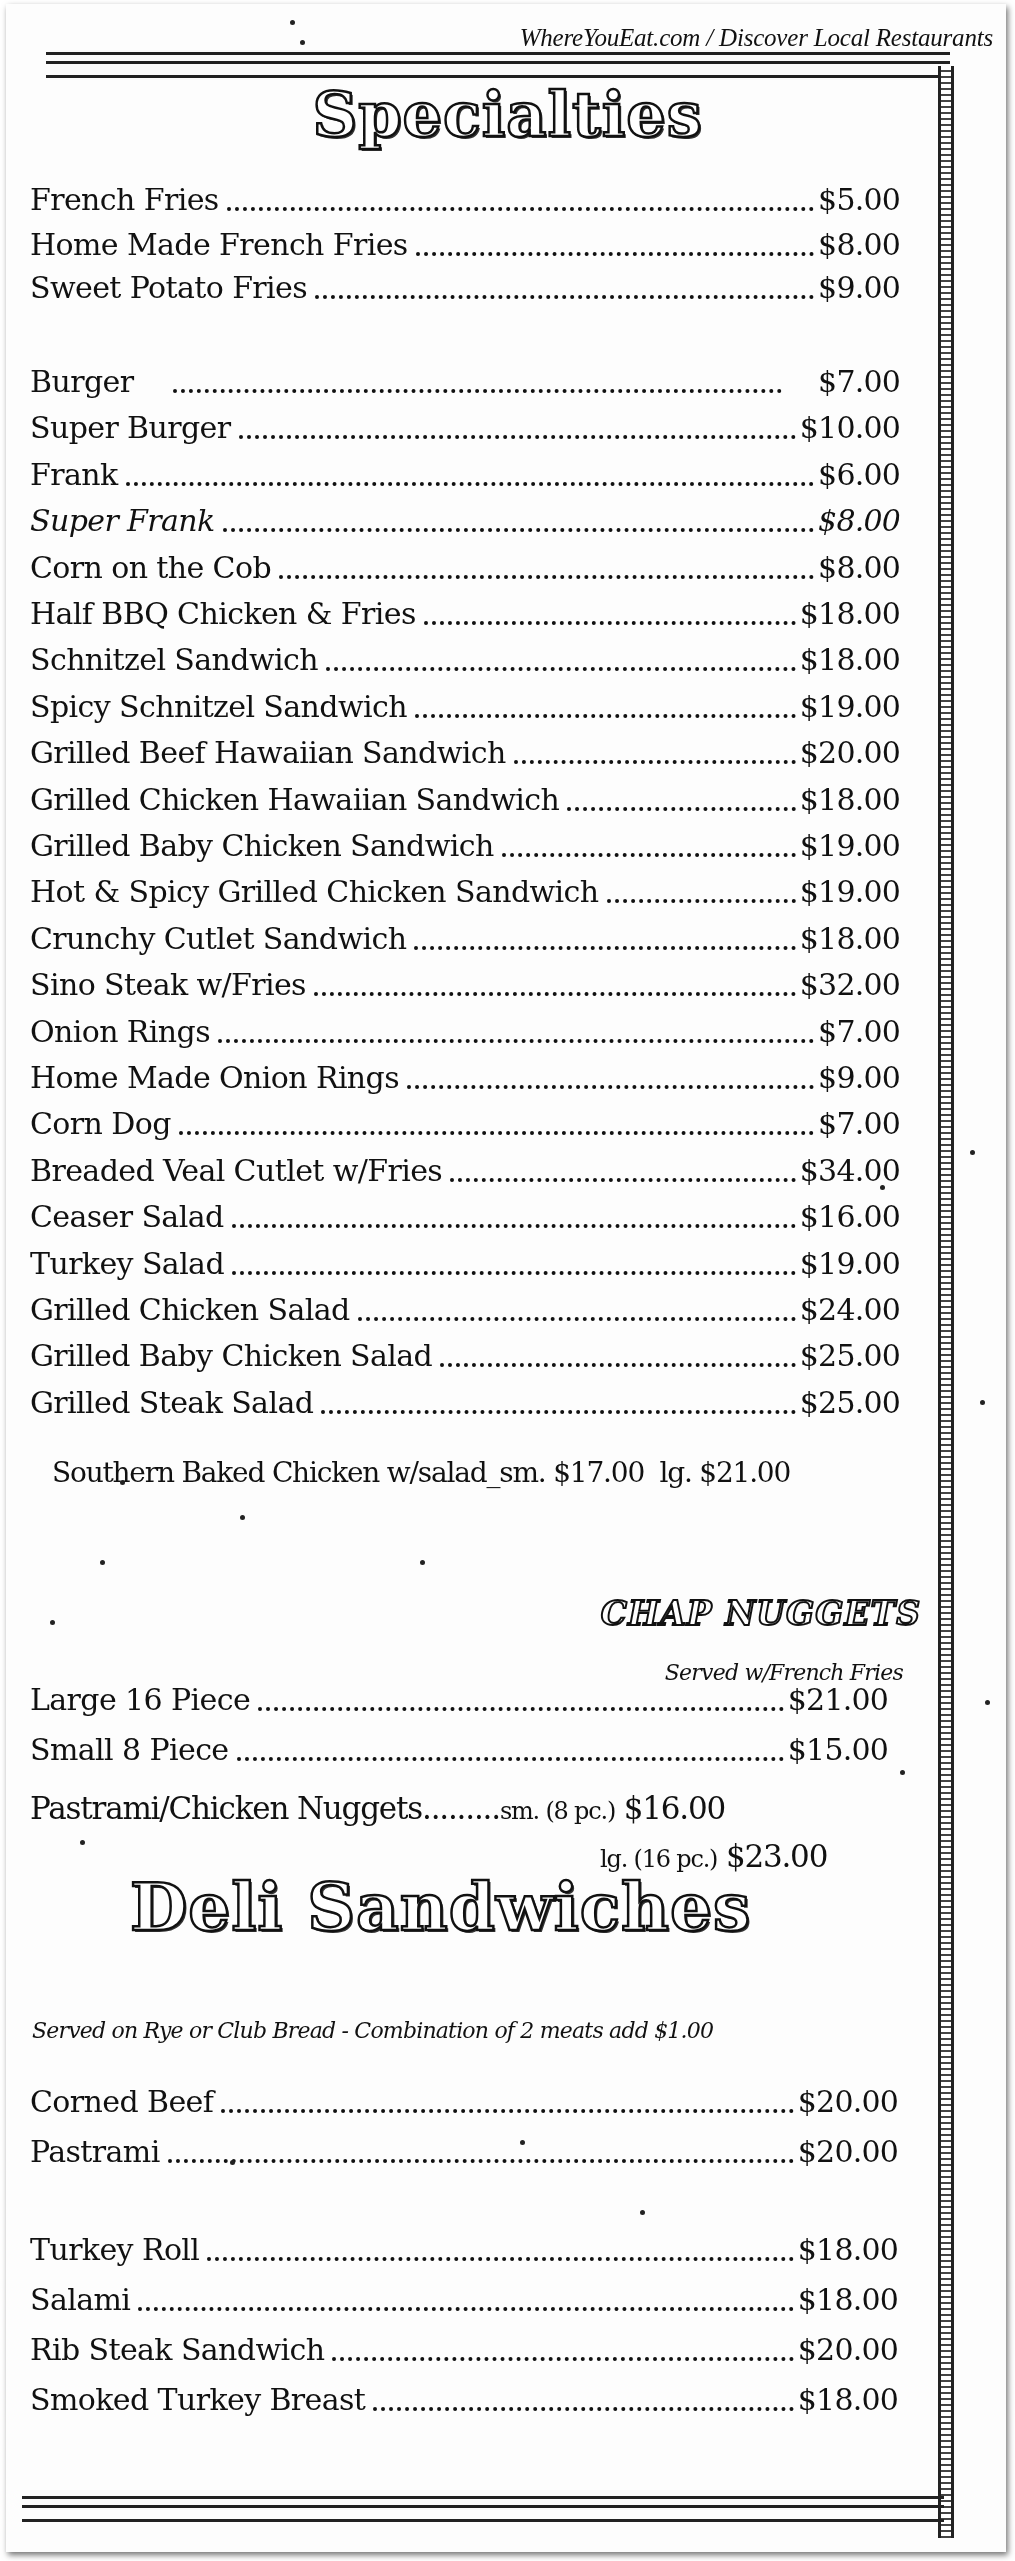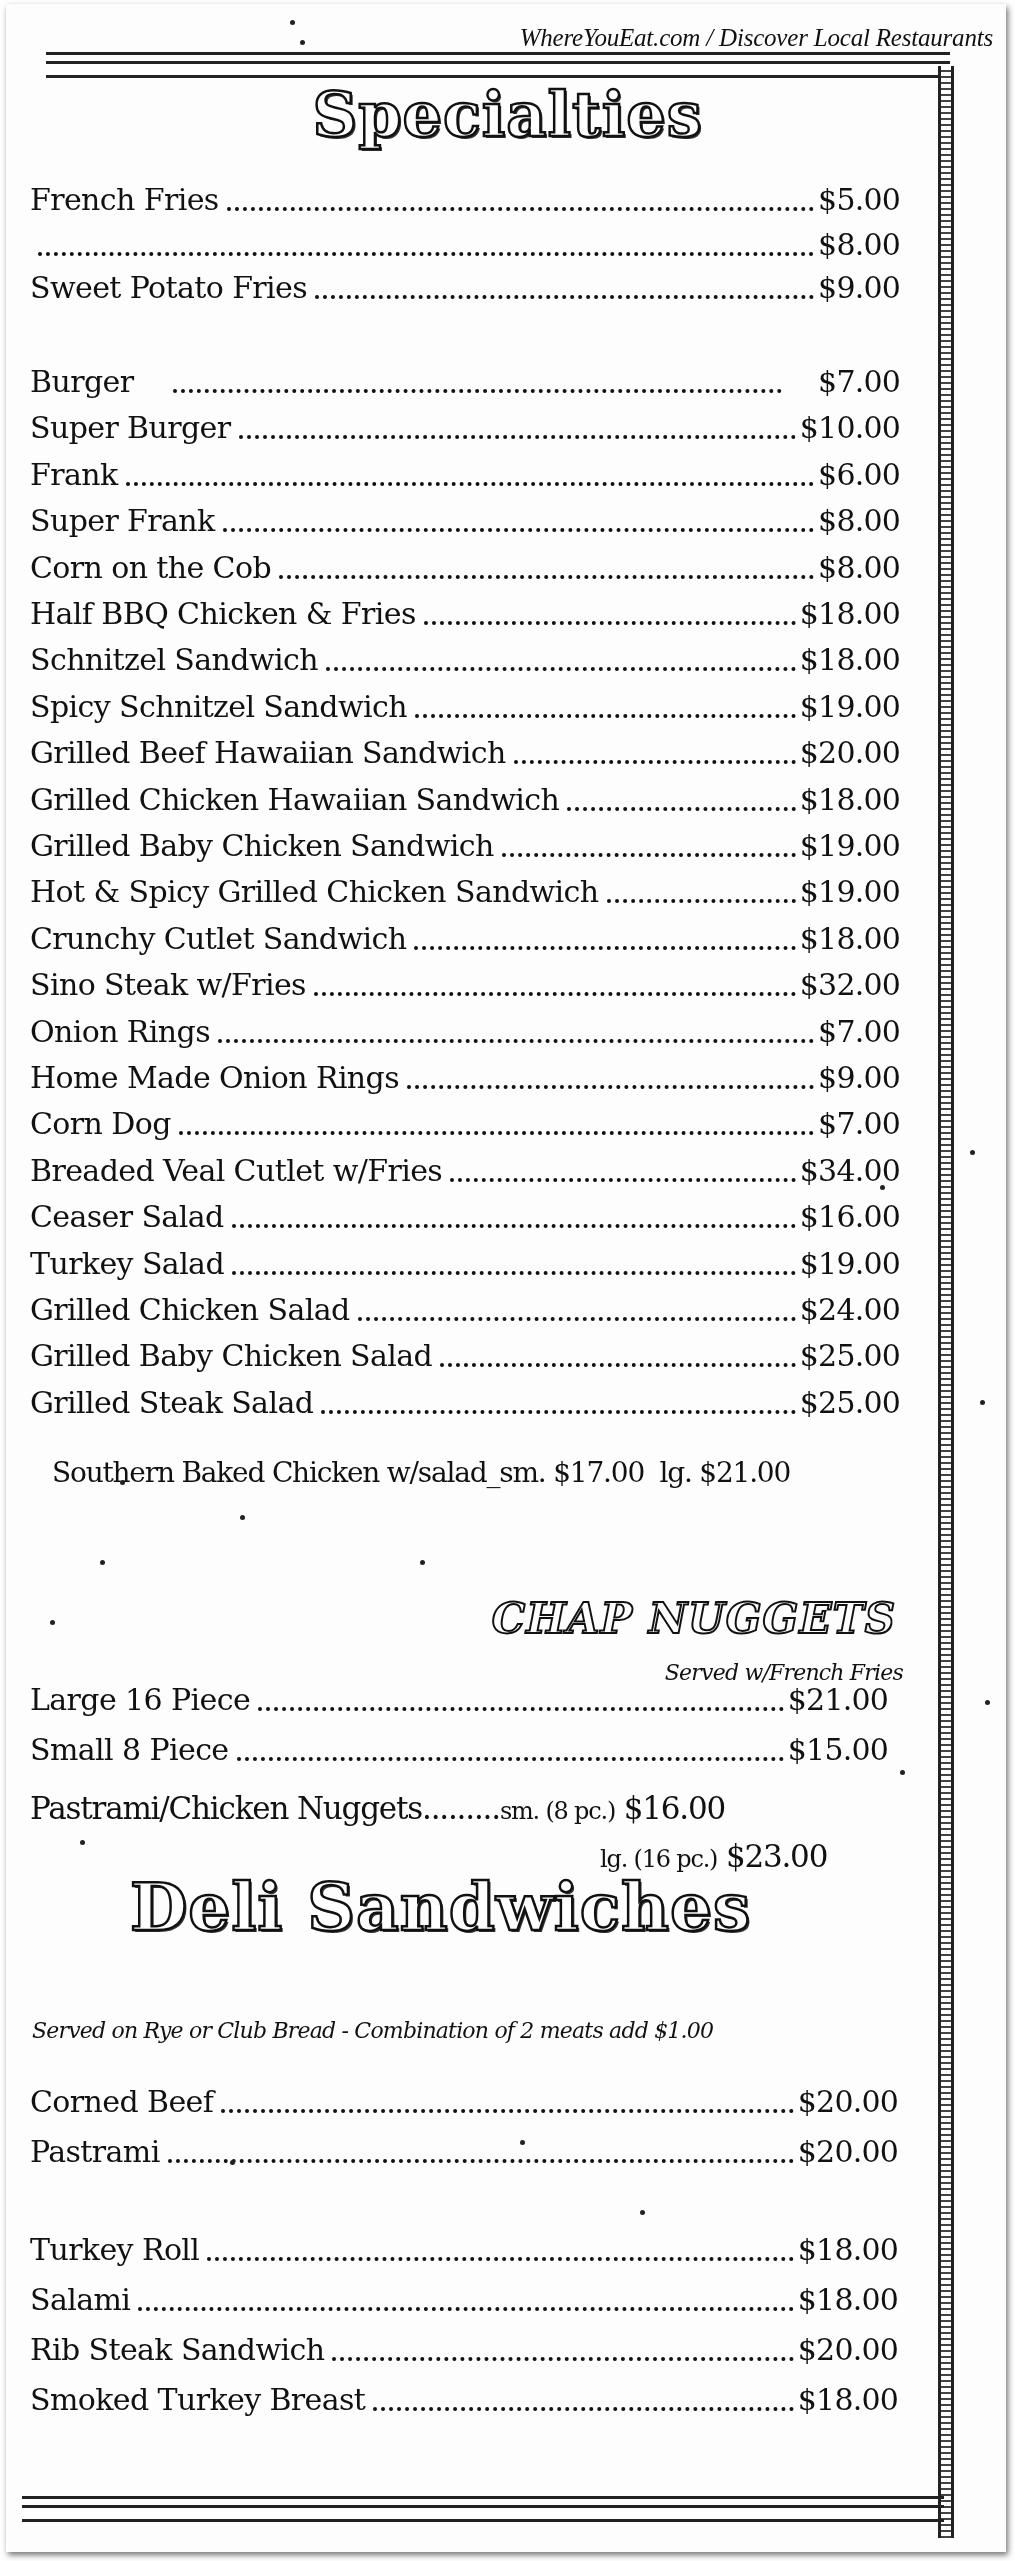--- a/index.html
+++ b/index.html
@@ -12,21 +12,21 @@
   .border-bottom{position:absolute;left:22px;top:2496px;width:922px;height:20px;border-top:3px solid #222;border-bottom:3px solid #222;}
   .border-bottom:after{content:"";position:absolute;left:0;right:0;top:6px;height:3px;background:#222;}
   .heading-fancy{position:absolute;font-family:"DejaVu Serif",serif;font-weight:bold;color:#fff;-webkit-text-stroke:2.5px #111;text-shadow:2px 2px 0 #333;letter-spacing:1px;white-space:nowrap;}
   .h-spec{left:0;width:1015px;text-align:center;top:78px;font-size:62px;}
   .h-deli{left:130px;top:1868px;font-size:66px;}
   .row{position:absolute;left:30px;width:870px;height:40px;display:flex;align-items:flex-end;font-family:"DejaVu Serif",serif;font-size:30px;line-height:40px;white-space:nowrap;}
   .row .name{flex:0 0 auto;letter-spacing:-.6px;}
   .row .dots{flex:1 1 auto;border-bottom:4px dotted #111;margin:0 4px 9px 8px;height:0;}
   .row .price{flex:0 0 auto;letter-spacing:-.8px;}
   .sub{position:absolute;font-family:"DejaVu Serif",serif;font-size:28px;letter-spacing:-1.2px;white-space:nowrap;}
-  .nug-title{position:absolute;right:119px;top:1594px;font-family:"DejaVu Serif",serif;font-weight:bold;font-style:italic;font-size:42px;color:#fff;-webkit-text-stroke:2px #111;letter-spacing:1px;white-space:nowrap;}
+  .nug-title{position:absolute;right:94px;top:1594px;font-family:"DejaVu Serif",serif;font-weight:bold;font-style:italic;font-size:33px;color:#fff;-webkit-text-stroke:2px #111;letter-spacing:1px;white-space:nowrap;}
   .note{position:absolute;font-family:"DejaVu Serif",serif;font-style:italic;font-size:22px;letter-spacing:-.8px;white-space:nowrap;}
   .speck{position:absolute;width:5px;height:5px;border-radius:50%;background:#222;}
 </style>
 </head>
 <body>
 
 <div class="page"></div>
 
 <div class="watermark">WhereYouEat.com / Discover Local Restaurants</div>
 
@@ -36,20 +36,21 @@
 
 <div class="heading-fancy h-spec">Specialties</div>
 
 <div id="spec-rows">
     <div class="row" style="top: 180px; width: 870px;">
       <span class="name">French Fries</span>
       <span class="dots"></span>
       <span class="price">$5.00</span>
     </div>
     <div class="row" style="top: 225px; width: 870px;">
+      <span class="name">Home Made French Fries</span>
       <span class="dots"></span>
       <span class="price">$8.00</span>
     </div>
     <div class="row" style="top: 268px; width: 870px;">
       <span class="name">Sweet Potato Fries</span>
       <span class="dots"></span>
       <span class="price">$9.00</span>
     </div>
     <div class="row" style="top: 362px; width: 870px; gap: 32px;">
       <span class="name">Burger</span>
@@ -59,21 +60,21 @@
     <div class="row" style="top: 408.4px; width: 870px;">
       <span class="name">Super Burger</span>
       <span class="dots"></span>
       <span class="price">$10.00</span>
     </div>
     <div class="row" style="top: 454.8px; width: 870px;">
       <span class="name">Frank</span>
       <span class="dots"></span>
       <span class="price">$6.00</span>
     </div>
-    <div class="row" style="top: 501.2px; width: 870px;">
+    <div class="row" style="top: 501.2px; width: 870px; font-style: italic;">
       <span class="name">Super Frank</span>
       <span class="dots"></span>
       <span class="price">$8.00</span>
     </div>
     <div class="row" style="top: 547.6px; width: 870px;">
       <span class="name">Corn on the Cob</span>
       <span class="dots"></span>
       <span class="price">$8.00</span>
     </div>
     <div class="row" style="top: 594px; width: 870px;">

